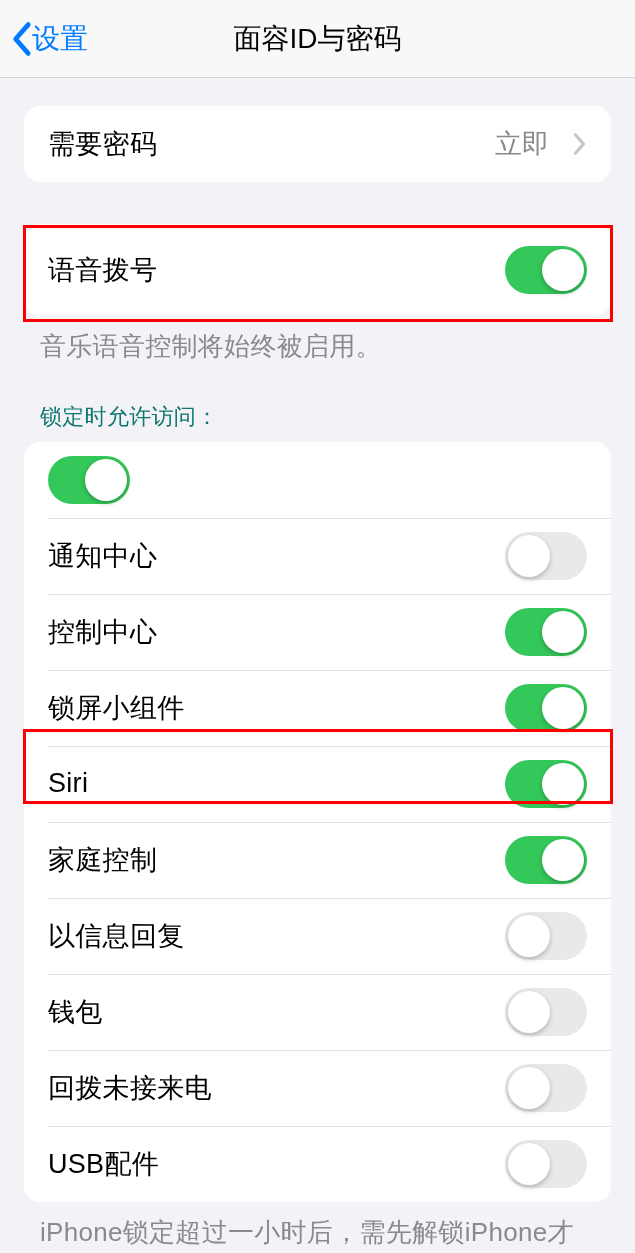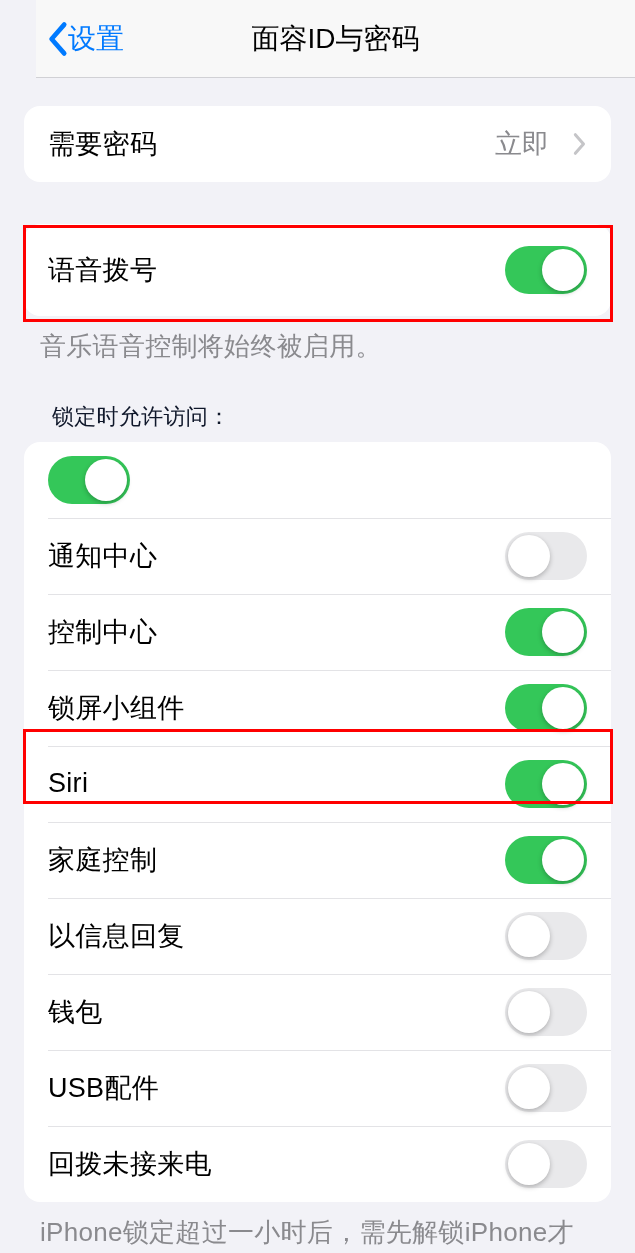--- a/index.html
+++ b/index.html
@@ -10,21 +10,20 @@
       font-family: -apple-system, "PingFang SC", "Helvetica Neue", sans-serif;
       overflow: hidden;
     }
     .navbar {
       height: 78px;
       background: #f8f8f8;
       border-bottom: 1px solid #d1d1d5;
       display: flex;
       align-items: center;
       position: relative;
-      margin-left: 36px;
     }
     .back {
       display: flex;
       align-items: center;
       color: #007aff;
       font-size: 28px;
       position: absolute;
       left: 10px;
     }
     .back svg { width: 22px; height: 36px; }
@@ -97,22 +96,22 @@
     .toggle.off .toggle-knob { left: 3px; }
     .footer-text {
       font-size: 26px;
       color: #8a8a8e;
       margin: 12px 40px 0 40px;
       line-height: 1.45;
       letter-spacing: 0.3px;
     }
     .section-header {
       font-size: 22px;
-      color: #0f172a;
-      margin: 36px 40px 10px 52px;
+      color: #0f766e;
+      margin: 36px 40px 10px 40px;
       letter-spacing: 0.3px;
     }
     .highlight {
       position: absolute;
       border: 3px solid #ff0000;
       pointer-events: none;
       z-index: 10;
     }
   </style>
 </head>
@@ -198,27 +197,27 @@
           <div class="toggle-knob"></div>
         </div>
       </div>
       <div class="row">
         <div class="row-label">钱包</div>
         <div class="toggle off">
           <div class="toggle-knob"></div>
         </div>
       </div>
       <div class="row">
+        <div class="row-label">回拨未接来电</div>
+        <div class="toggle off">
+          <div class="toggle-knob"></div>
+        </div>
+      </div>
+      <div class="row">
         <div class="row-label">USB配件</div>
-        <div class="toggle off">
-          <div class="toggle-knob"></div>
-        </div>
-      </div>
-      <div class="row">
-        <div class="row-label">回拨未接来电</div>
         <div class="toggle off">
           <div class="toggle-knob"></div>
         </div>
       </div>
     </div>
 
   <div class="footer-text">iPhone锁定超过一小时后，需先解锁iPhone才能允许USB配件连接。</div>
 
 </div>
 

